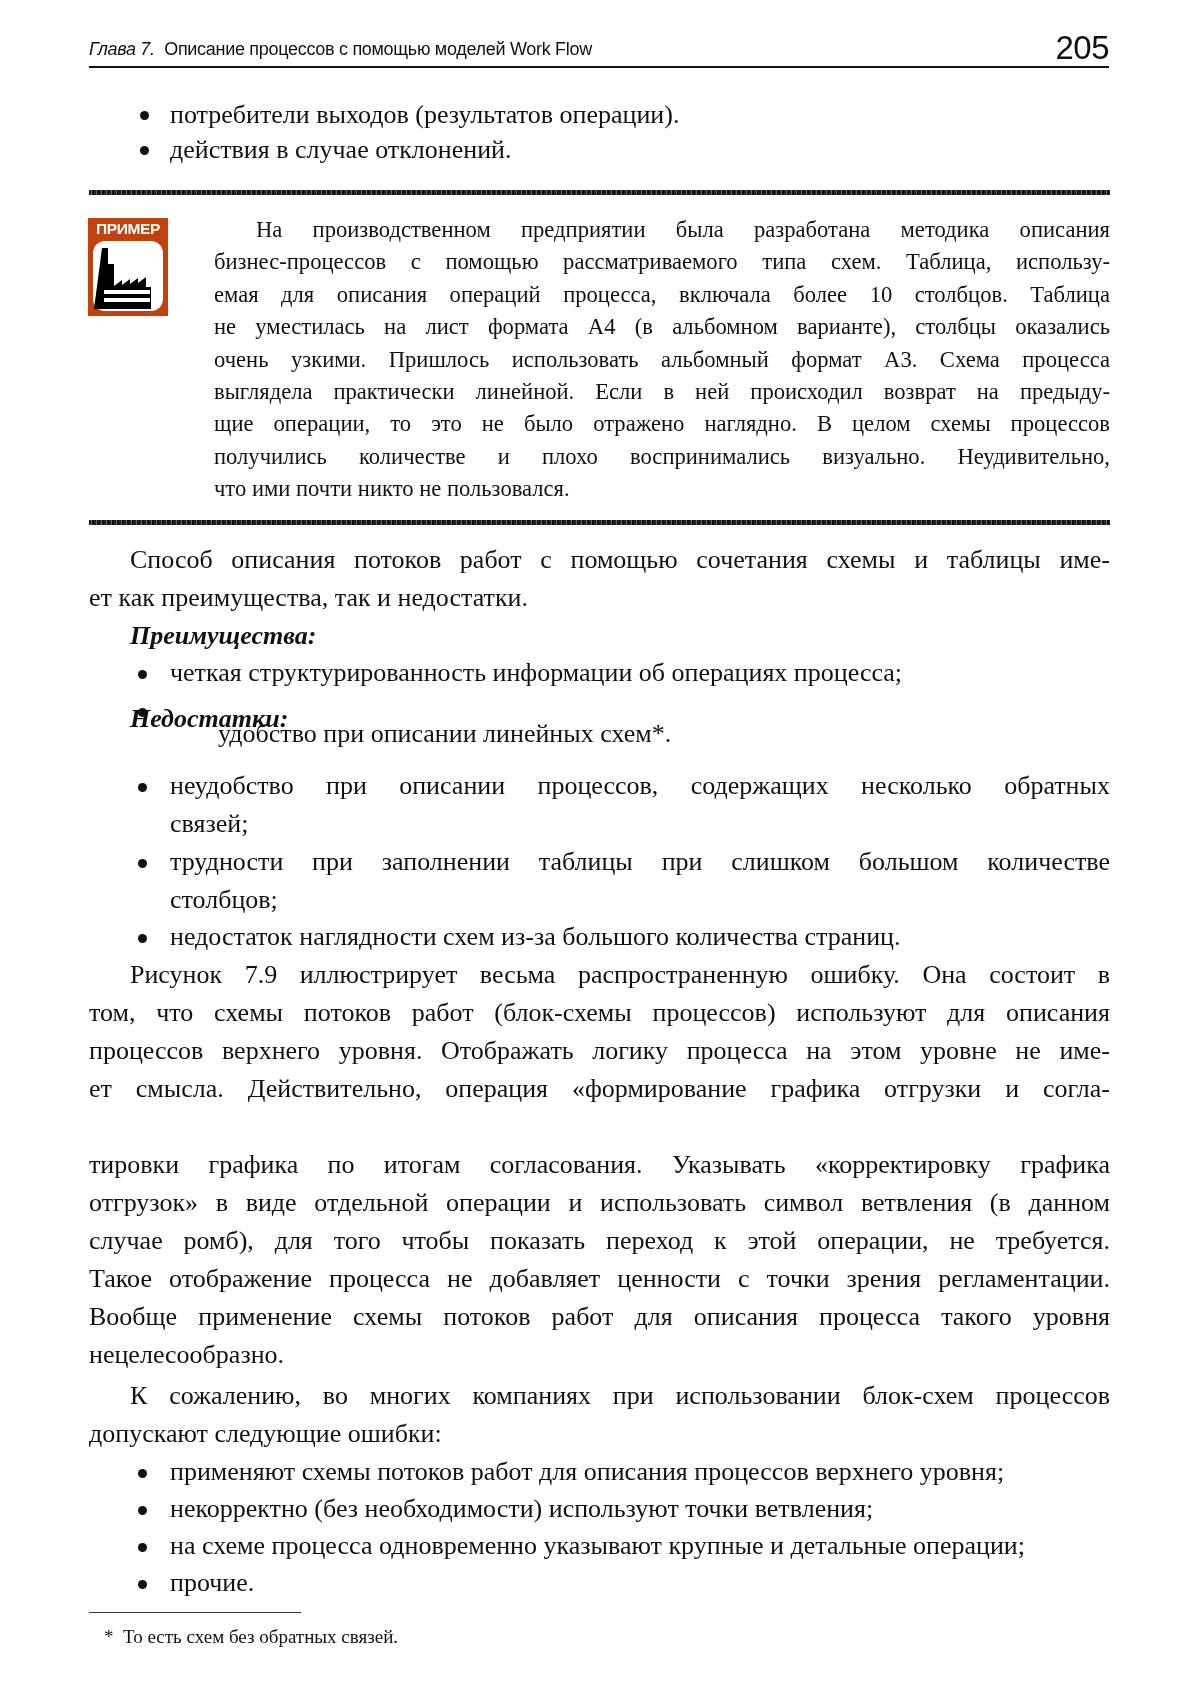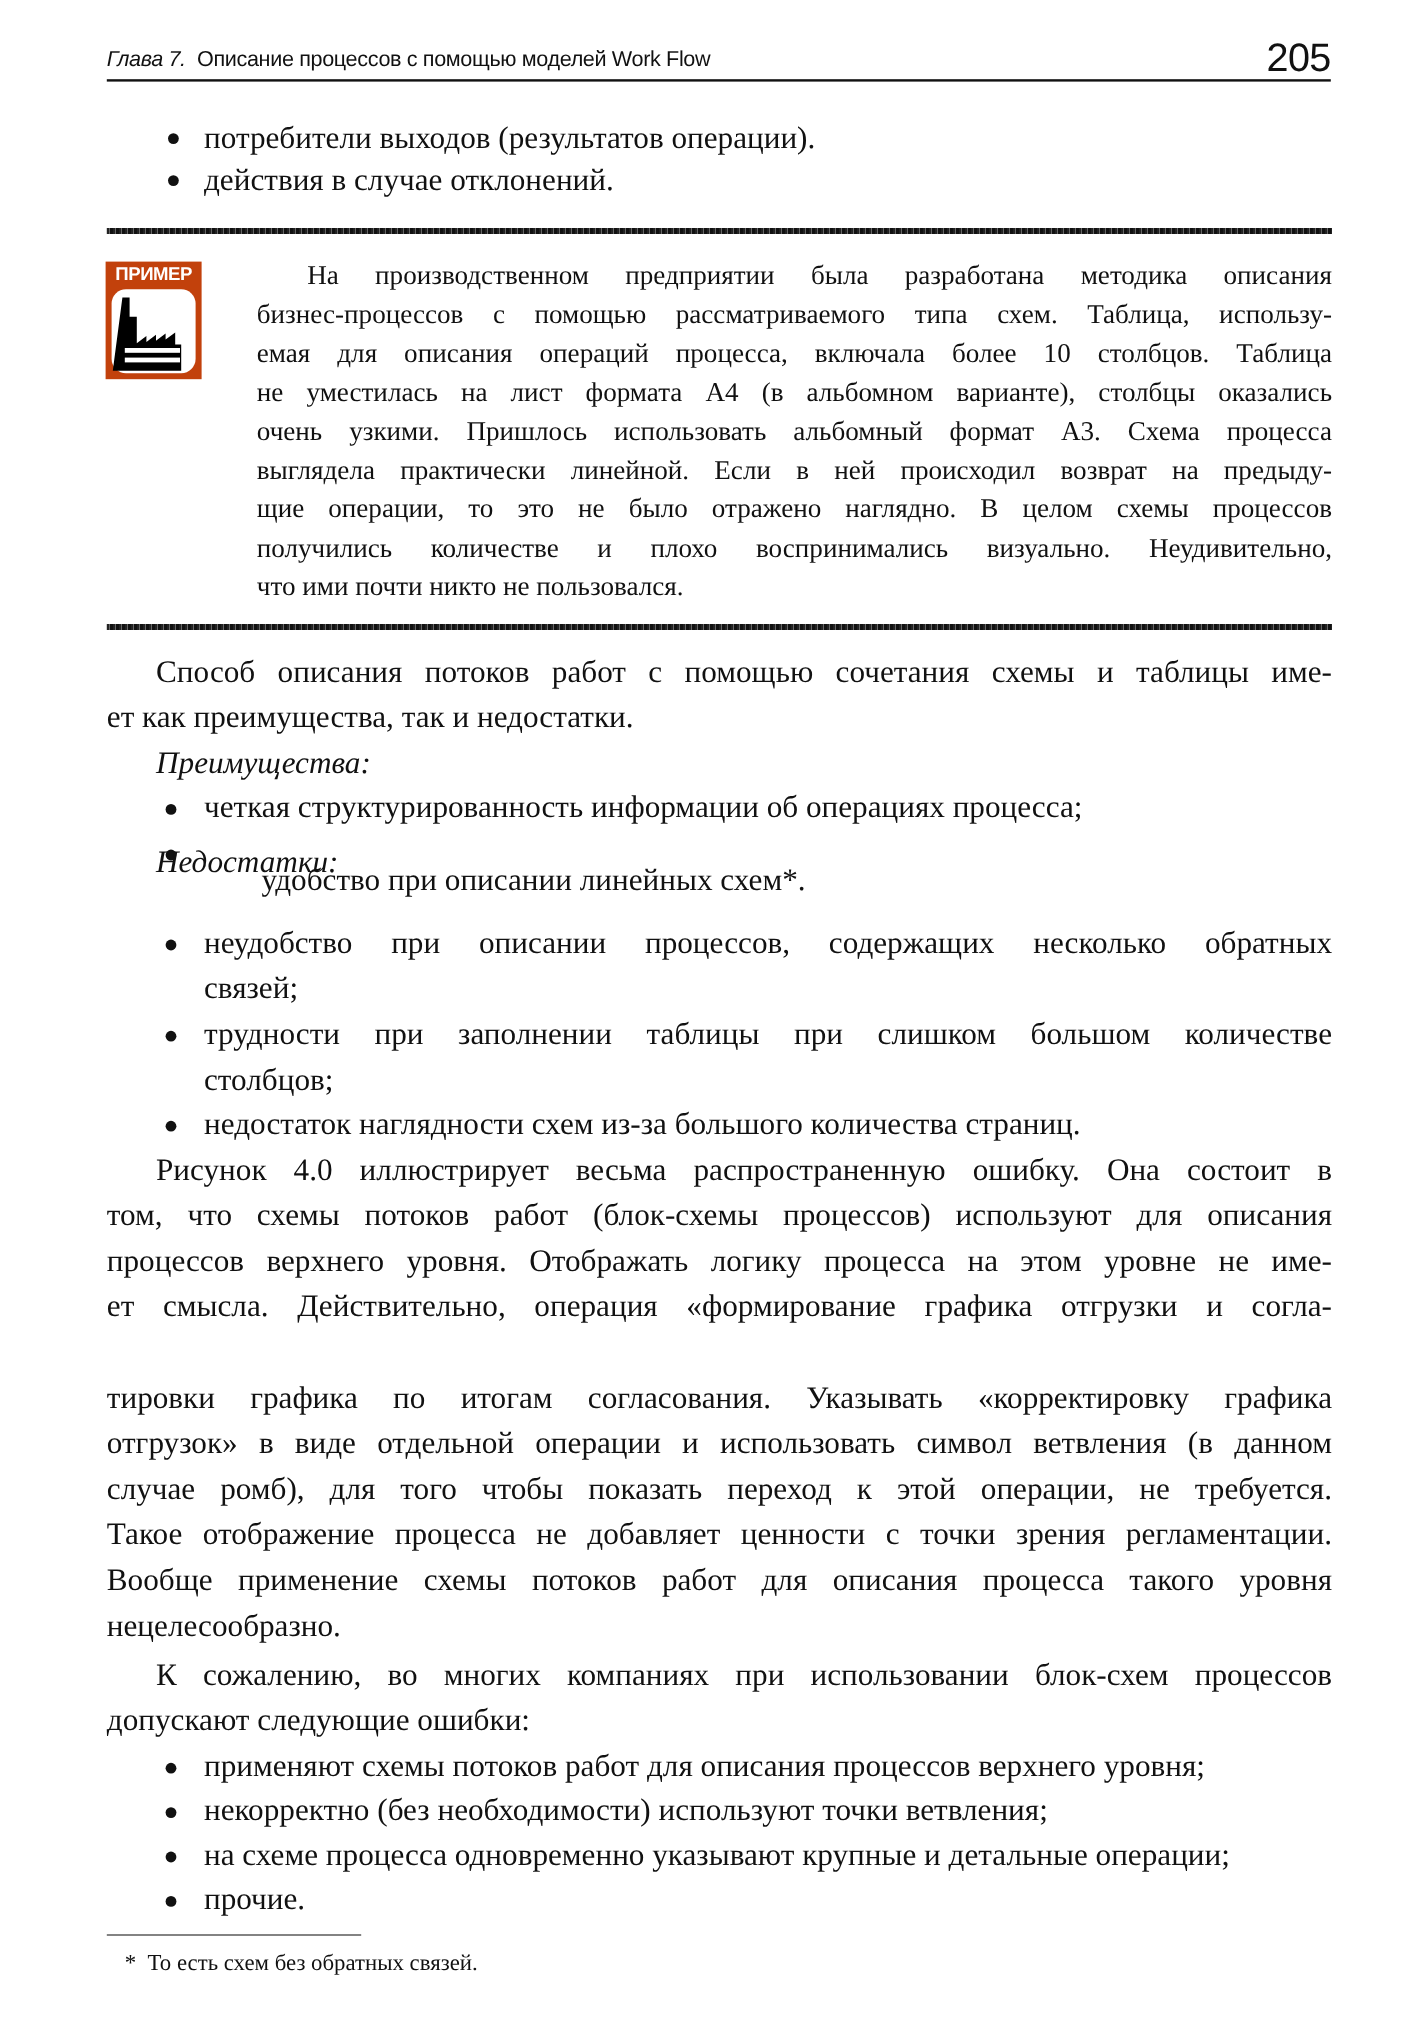--- a/index.html
+++ b/index.html
@@ -22,21 +22,21 @@
   .thick-rule { position: absolute; left: 89px; width: 1021px; height: 5px;
     background: repeating-linear-gradient(90deg, #222 0 2px, #666 2px 3px, #111 3px 5px); }
 
   .box-text { position: absolute; left: 214px; width: 896px; font-size: 22.6px; line-height: 32.4px; }
   .box-text .bl { display: block; height: 32.4px; white-space: nowrap; }
 
   .example-icon { position: absolute; left: 88px; top: 218px; width: 80px; height: 98px; background: #c2410c; }
   .example-icon .label { position: absolute; left: 0; right: 0; top: 2px; text-align: center; color: #fff; font-size: 15.5px; font-weight: bold; letter-spacing: -0.4px; line-height: 18px; }
   .example-icon svg { position: absolute; left: 4px; top: 22px; }
 
-  .italic-head { font-style: italic; }
+  .italic-head { font-style: italic; font-weight: bold; }
   .footnote-rule { position: absolute; left: 89px; top: 1606px; width: 212px; height: 1px; background: #333; }
   .footnote { position: absolute; left: 104px; top: 1622px; font-size: 19px; line-height: 24px; white-space: nowrap; }
 </style>
 </head>
 <body>
 
 <div class="page serif">
 
   <div class="run-head sans">
     <span class="chap"><i>Глава 7.</i>&nbsp; <span>Описание процессов с помощью моделей Work Flow</span></span>
@@ -89,21 +89,21 @@
   <div class="line italic-head" style="left:130px; top:704px;">Недостатки:</div>
   <div class="bullet-dot" style="left:138px; top:783px;"></div>
   <div class="line just" style="left:170px; top:771px; width:940px;">неудобство при описании процессов, содержащих несколько обратных</div>
   <div class="line" style="left:170px; top:809px;">связей;</div>
   <div class="bullet-dot" style="left:138px; top:859px;"></div>
   <div class="line just" style="left:170px; top:847px; width:940px;">трудности при заполнении таблицы при слишком большом количестве</div>
   <div class="line" style="left:170px; top:885px;">столбцов;</div>
   <div class="bullet-dot" style="left:138px; top:934px;"></div>
   <div class="line" style="left:170px; top:922px;">недостаток наглядности схем из-за большого количества страниц.</div>
 
-  <div class="line just" style="left:130px; top:960px; width:980px;">Рисунок 4.0 иллюстрирует весьма распространенную ошибку. Она состоит в</div>
+  <div class="line just" style="left:130px; top:960px; width:980px;">Рисунок 7.9 иллюстрирует весьма распространенную ошибку. Она состоит в</div>
   <div class="line just" style="left:89px; top:998px; width:1021px;">том, что схемы потоков работ (блок-схемы процессов) используют для описания</div>
   <div class="line just" style="left:89px; top:1036px; width:1021px;">процессов верхнего уровня. Отображать логику процесса на этом уровне не име-</div>
   <div class="line just" style="left:89px; top:1074px; width:1021px;">ет смысла. Действительно, операция «формирование графика отгрузки и согла-</div>
   <div class="line just" style="left:89px; top:1150px; width:1021px;">тировки графика по итогам согласования. Указывать «корректировку графика</div>
   <div class="line just" style="left:89px; top:1188px; width:1021px;">отгрузок» в виде отдельной операции и использовать символ ветвления (в данном</div>
   <div class="line just" style="left:89px; top:1226px; width:1021px;">случае ромб), для того чтобы показать переход к этой операции, не требуется.</div>
   <div class="line just" style="left:89px; top:1264px; width:1021px;">Такое отображение процесса не добавляет ценности с точки зрения регламентации.</div>
   <div class="line just" style="left:89px; top:1302px; width:1021px;">Вообще применение схемы потоков работ для описания процесса такого уровня</div>
   <div class="line" style="left:89px; top:1340px;">нецелесообразно.</div>
 

